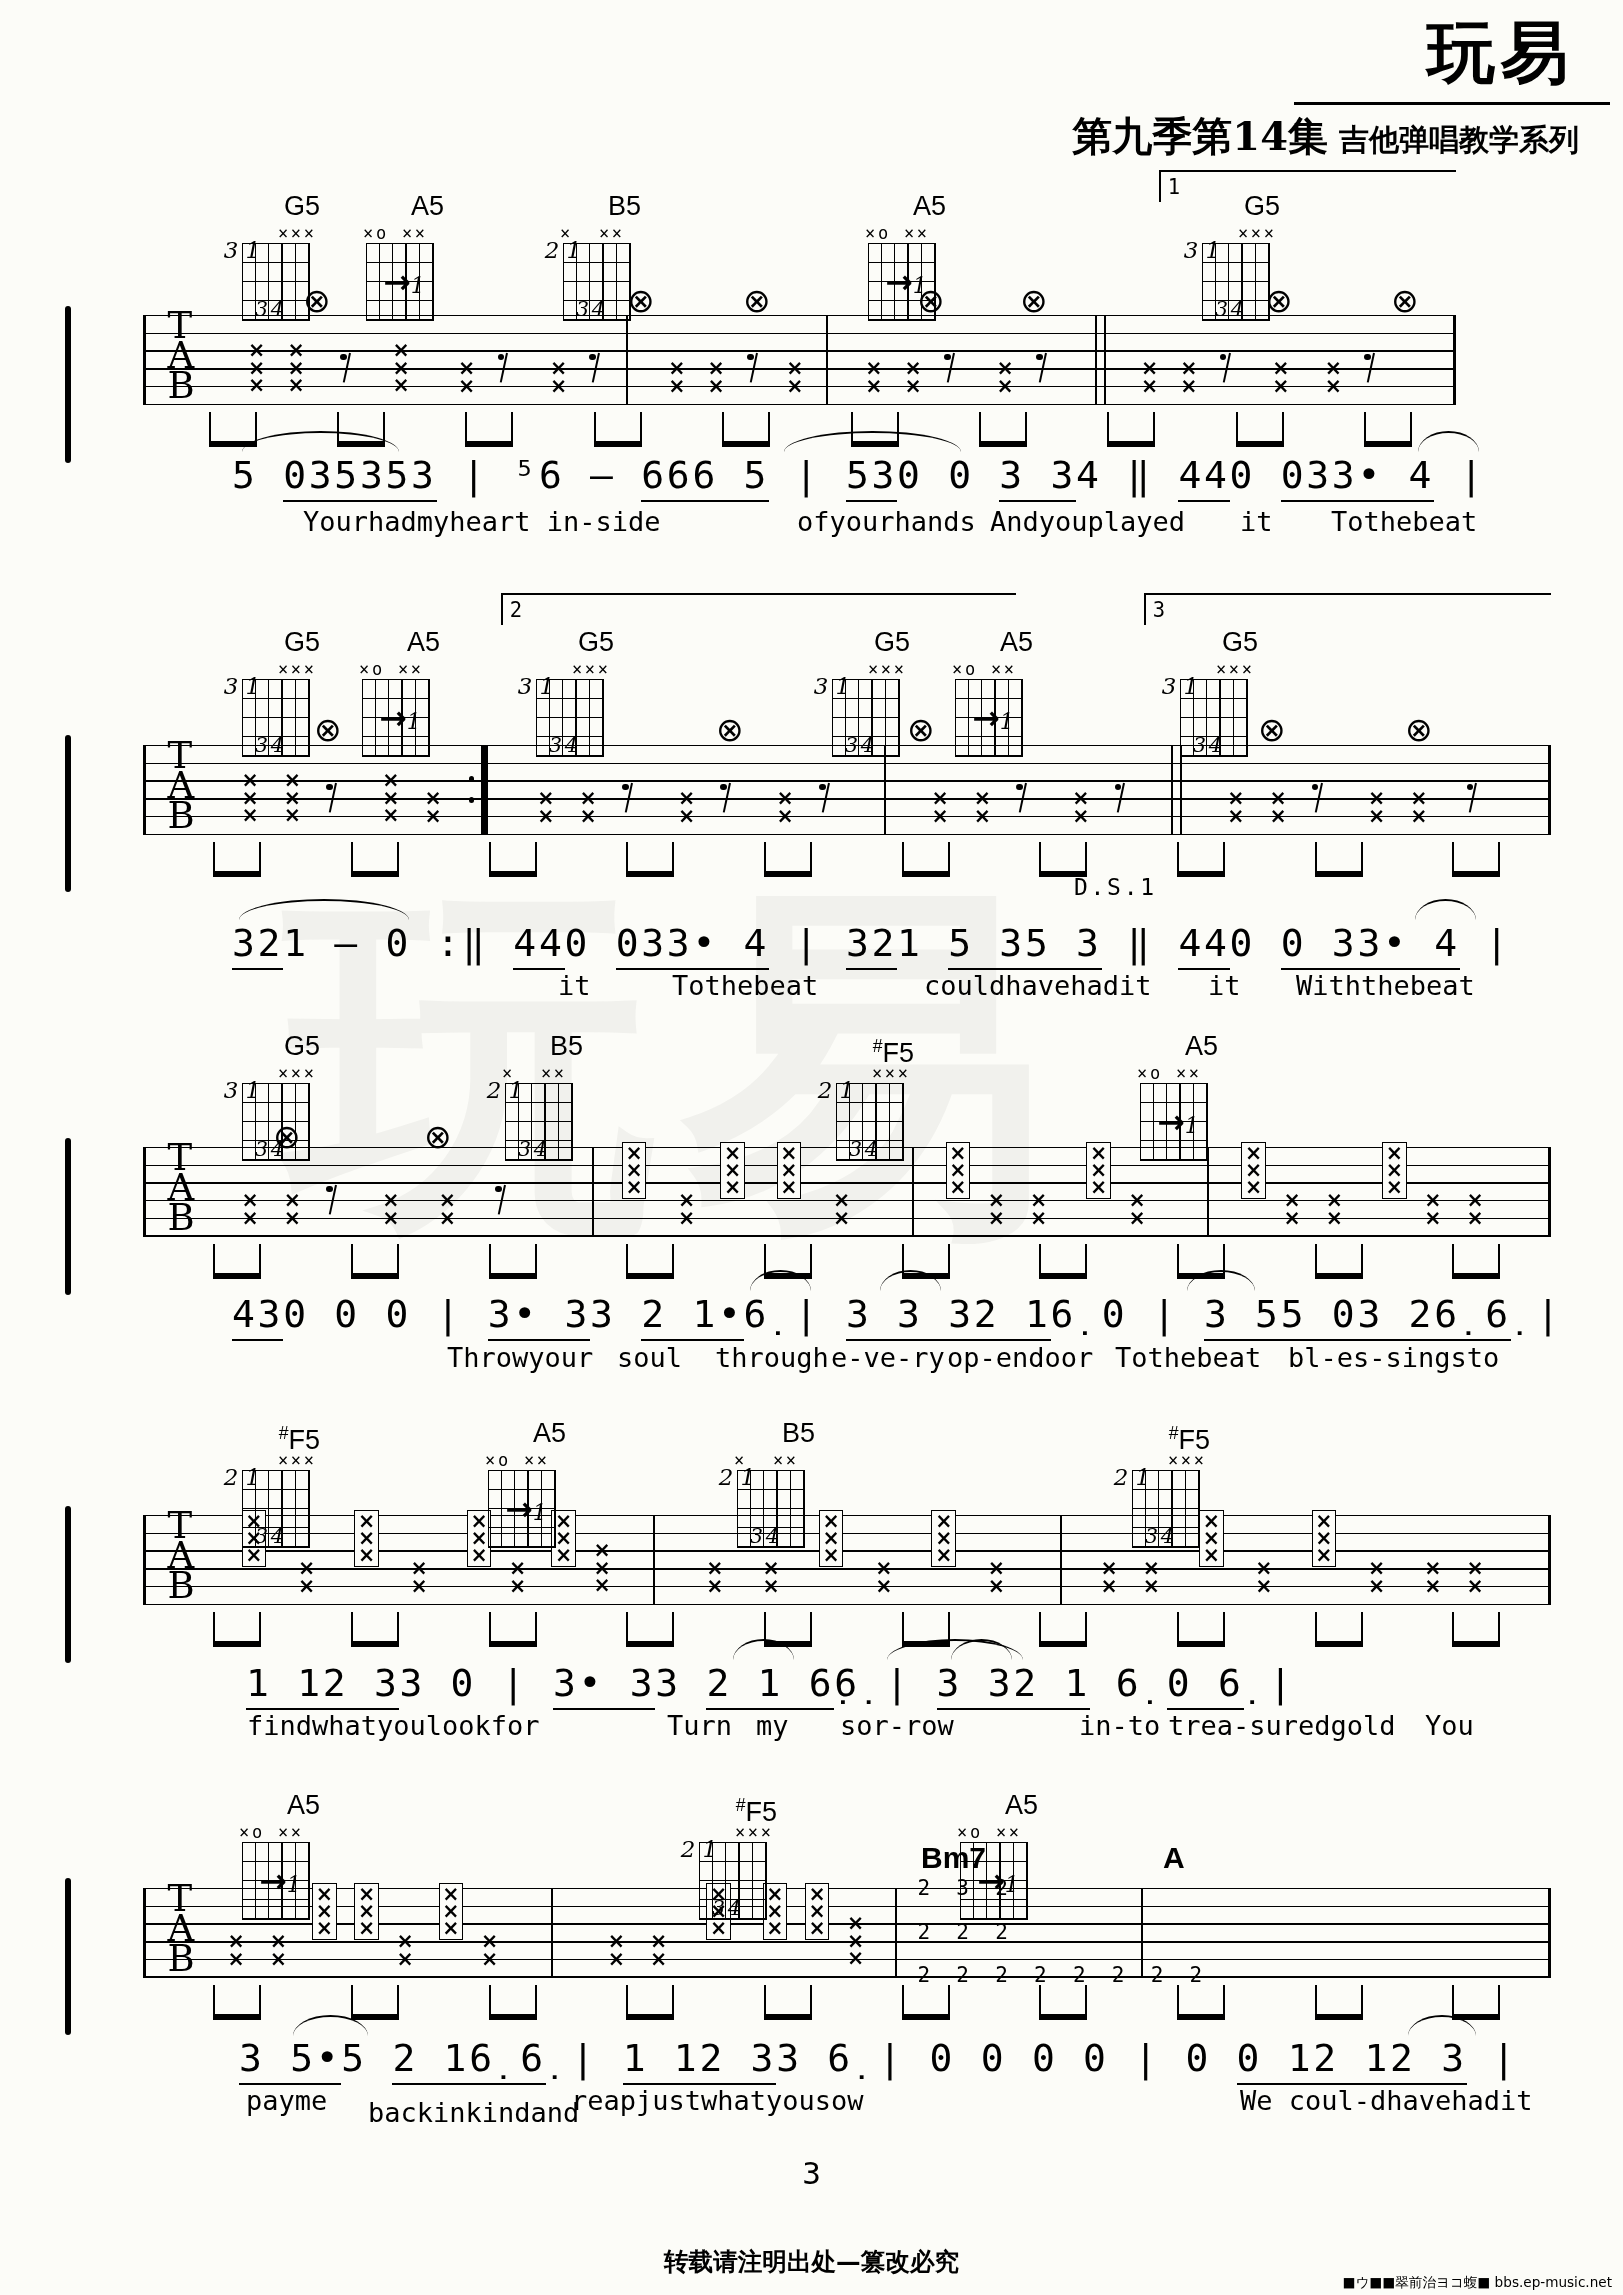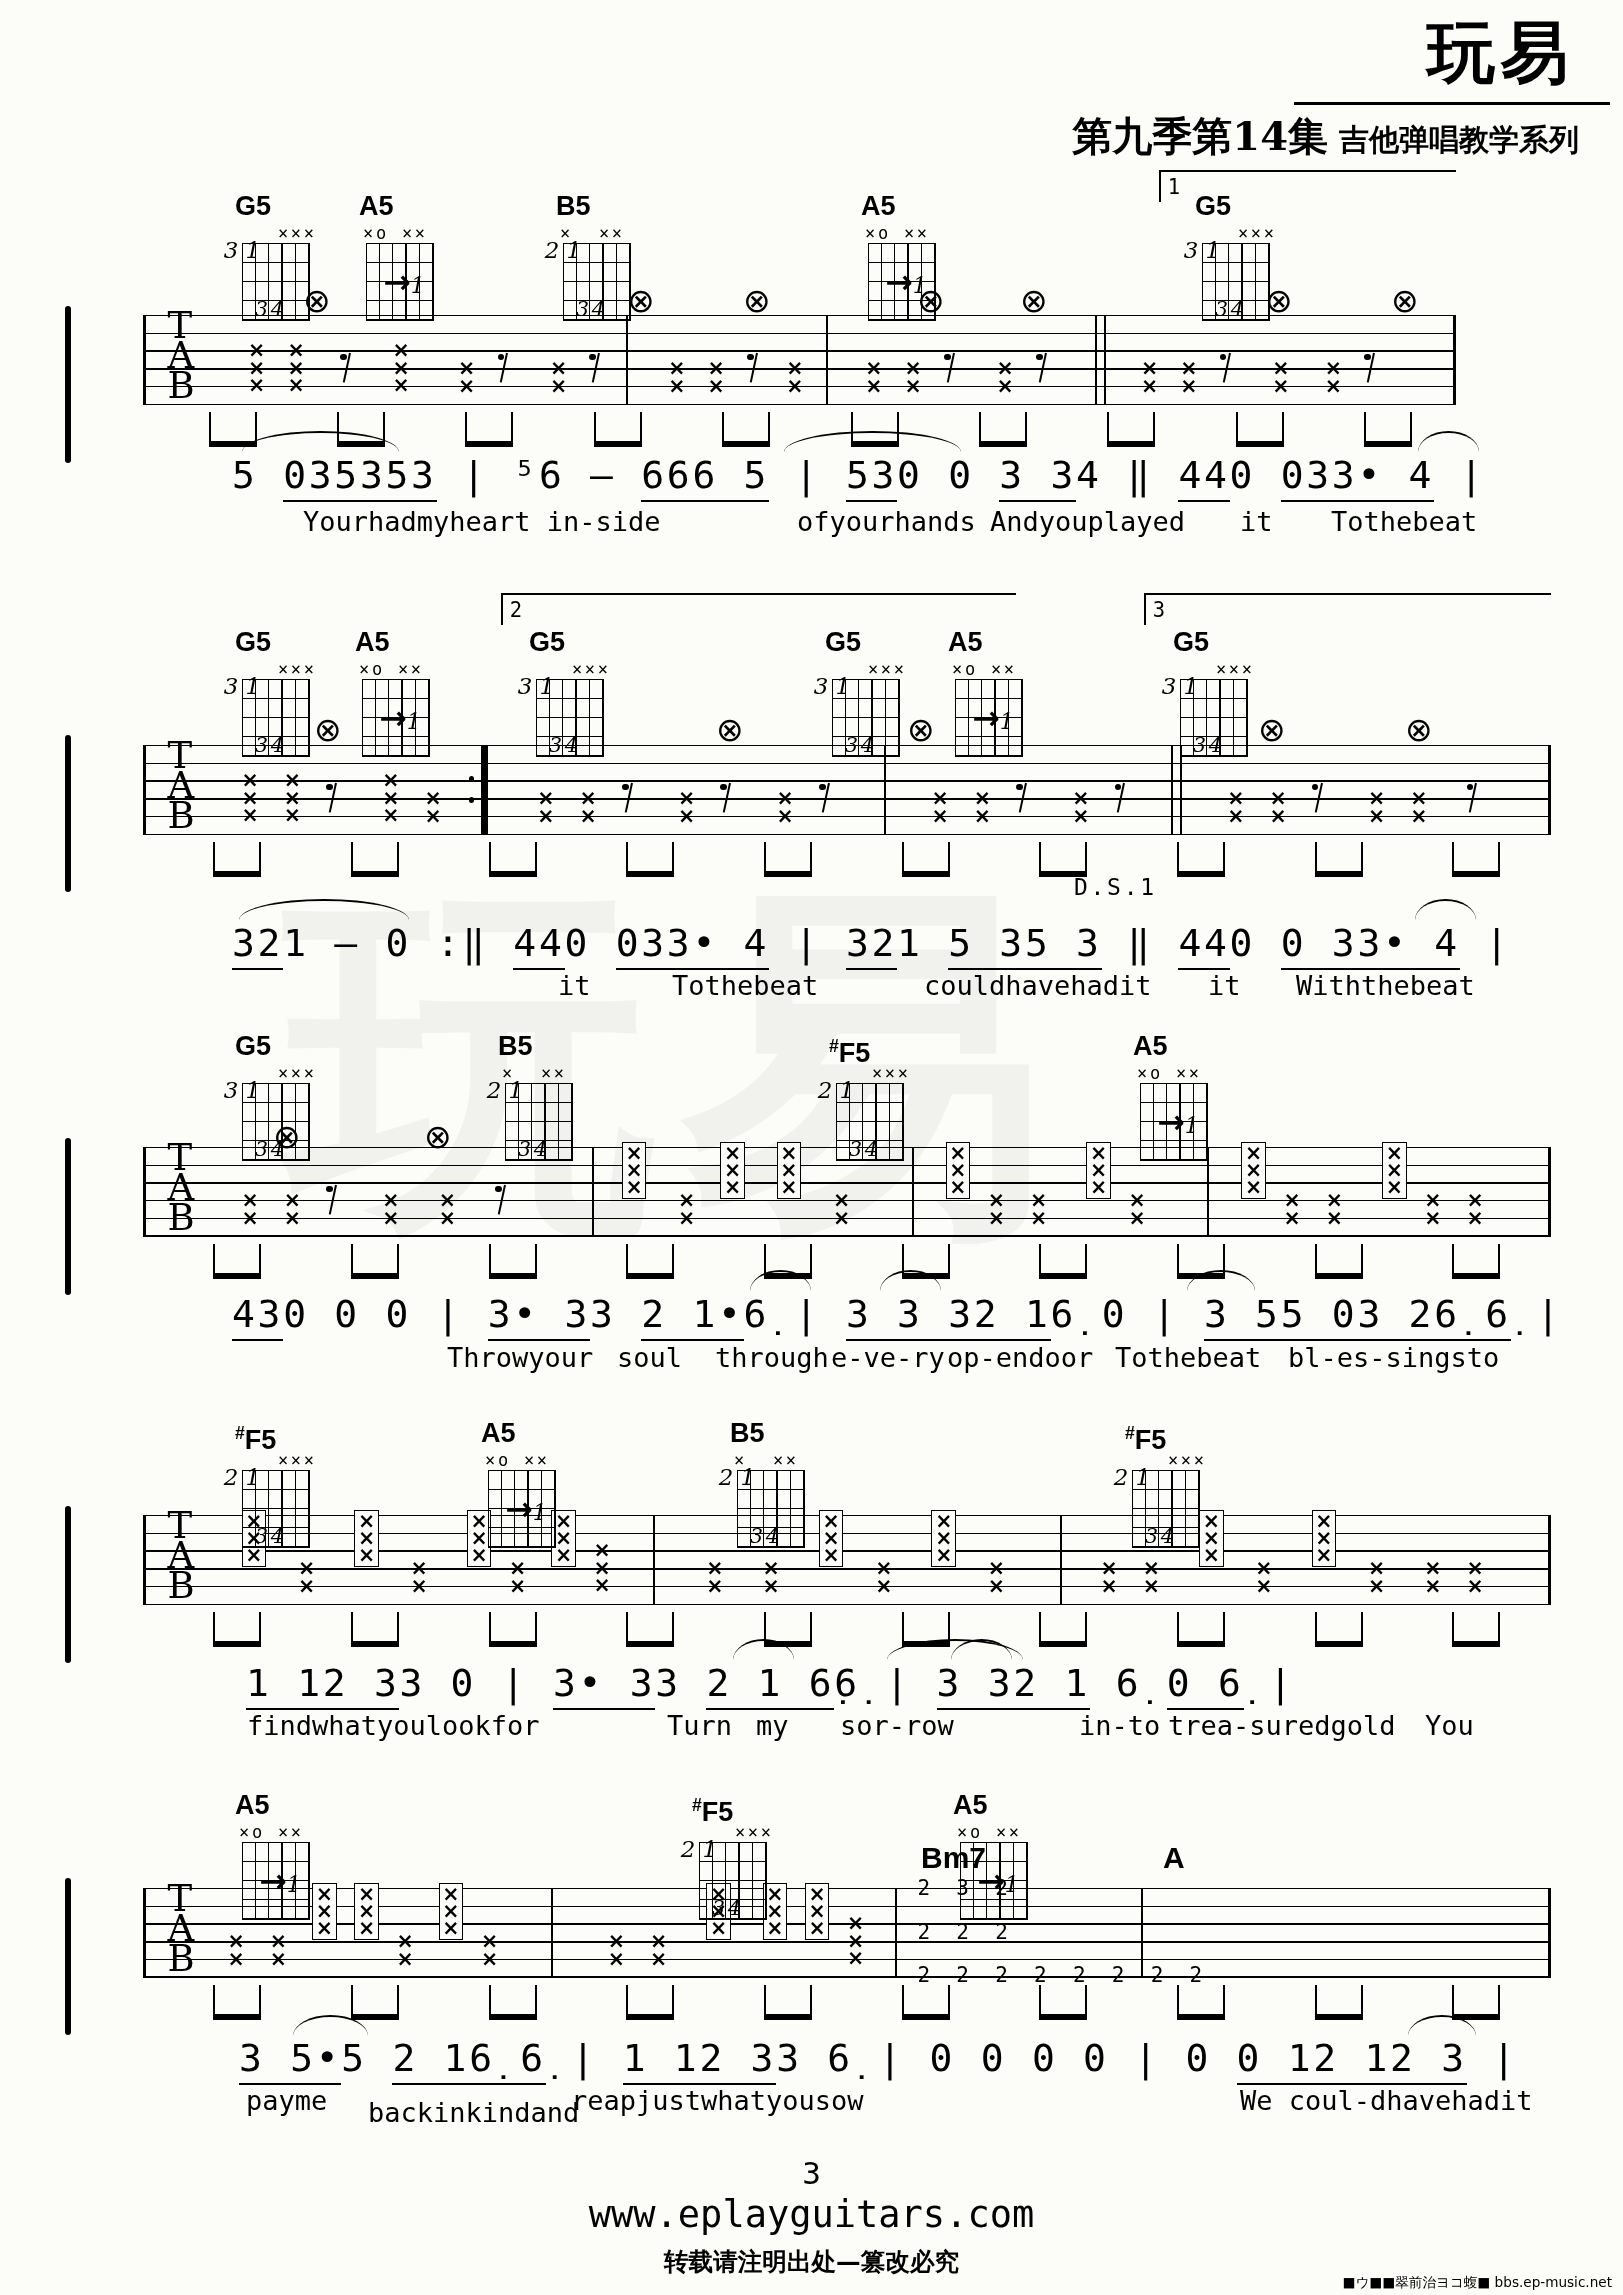--- a/index.html
+++ b/index.html
@@ -11,22 +11,22 @@
   .hdr-line{position:absolute;top:102px;left:1294px;width:316px;height:2.7px;background:#000;z-index:3}
   .hdr-sub{position:absolute;top:109px;right:44px;white-space:nowrap;z-index:3}
   .ep{font-family:"DejaVu Serif",serif;font-weight:bold;font-size:40px}
   .ser{font-family:"DejaVu Sans",sans-serif;font-weight:bold;font-size:30px;margin-left:11px}
   
   .watermark{position:absolute;left:286px;top:880px;font-family:"DejaVu Sans",sans-serif;
              font-weight:900;font-size:368px;letter-spacing:27px;color:rgba(60,60,55,0.055);
              z-index:0;user-select:none;line-height:1}
   
   .chord{position:absolute;width:85px;z-index:2}
-  .cname{height:33px;text-align:left;font-family:"Liberation Sans",sans-serif;
-         font-weight:bold;font-size:27px;line-height:30px}
+  .cname{height:33px;text-align:right;font-family:"Liberation Sans",sans-serif;
+         font-weight:normal;font-size:27px;line-height:30px}
   .cname sup{font-size:17.7px;vertical-align:super}
   .ctop{height:19px;font-size:17px;letter-spacing:2.7px;white-space:pre;padding-left:4.1px;line-height:19px}
   .cgrid{position:relative;width:66px;height:76px;margin-left:6.8px;border:1.4px solid #000;
          background-image:
            repeating-linear-gradient(to right,transparent 0 12px,#000 12px 13.2px),
            repeating-linear-gradient(to bottom,transparent 0 17.7px,#000 17.7px 19px)}
   .fretl{position:absolute;left:-19px;top:-6.8px;font:italic 23px "DejaVu Serif",serif}
   .barre1{position:absolute;left:2.7px;top:-6.8px;font:italic 23px "DejaVu Serif",serif}
   .fingers{position:absolute;left:12.3px;bottom:-1.4px;font:italic 20.5px "DejaVu Serif",serif;letter-spacing:2.7px}
   .carrow{position:absolute;top:20.5px;left:16.4px;font-family:"DejaVu Sans",sans-serif;
@@ -564,17 +564,16 @@
       <div class="numline" style="left: 239px; top: 2036px;"><span class="u">3 5•</span>5 <span class="u">2 1</span><span class="u">6̣ 6̣</span> | <span class="u">1 1</span><span class="u">2 3</span>3 6̣ | 0 0 0 0 | 0 <span class="u">0 1</span><span class="u">2 1</span><span class="u">2 3</span> |</div>
       <div class="arc" style="left: 293px; top: 2015px; width: 75px;"></div>
       <div class="arc" style="left: 1408px; top: 2015px; width: 68px;"></div>
       <div class="lyr" style="left: 246px; top: 2085px;">payme</div>
       <div class="lyr" style="left: 368px; top: 2085px; margin-top: 12px;">backinkindand</div>
       <div class="lyr" style="left: 571px; top: 2085px;">reapjustwhatyousow</div>
       <div class="lyr" style="left: 1240px; top: 2085px;">We coul-dhavehadit</div>
     </div>
 
   <div class="f-num">3</div>
-  <div class="f-url">www.eplayguitars.com</div>
   <div class="f-notice">转载请注明出处—篡改必究</div>
   <div class="f-right">■ウ■■翠前治ヨコ蝮■ bbs.ep-music.net</div>
 </div>
 
 
 </body></html>

